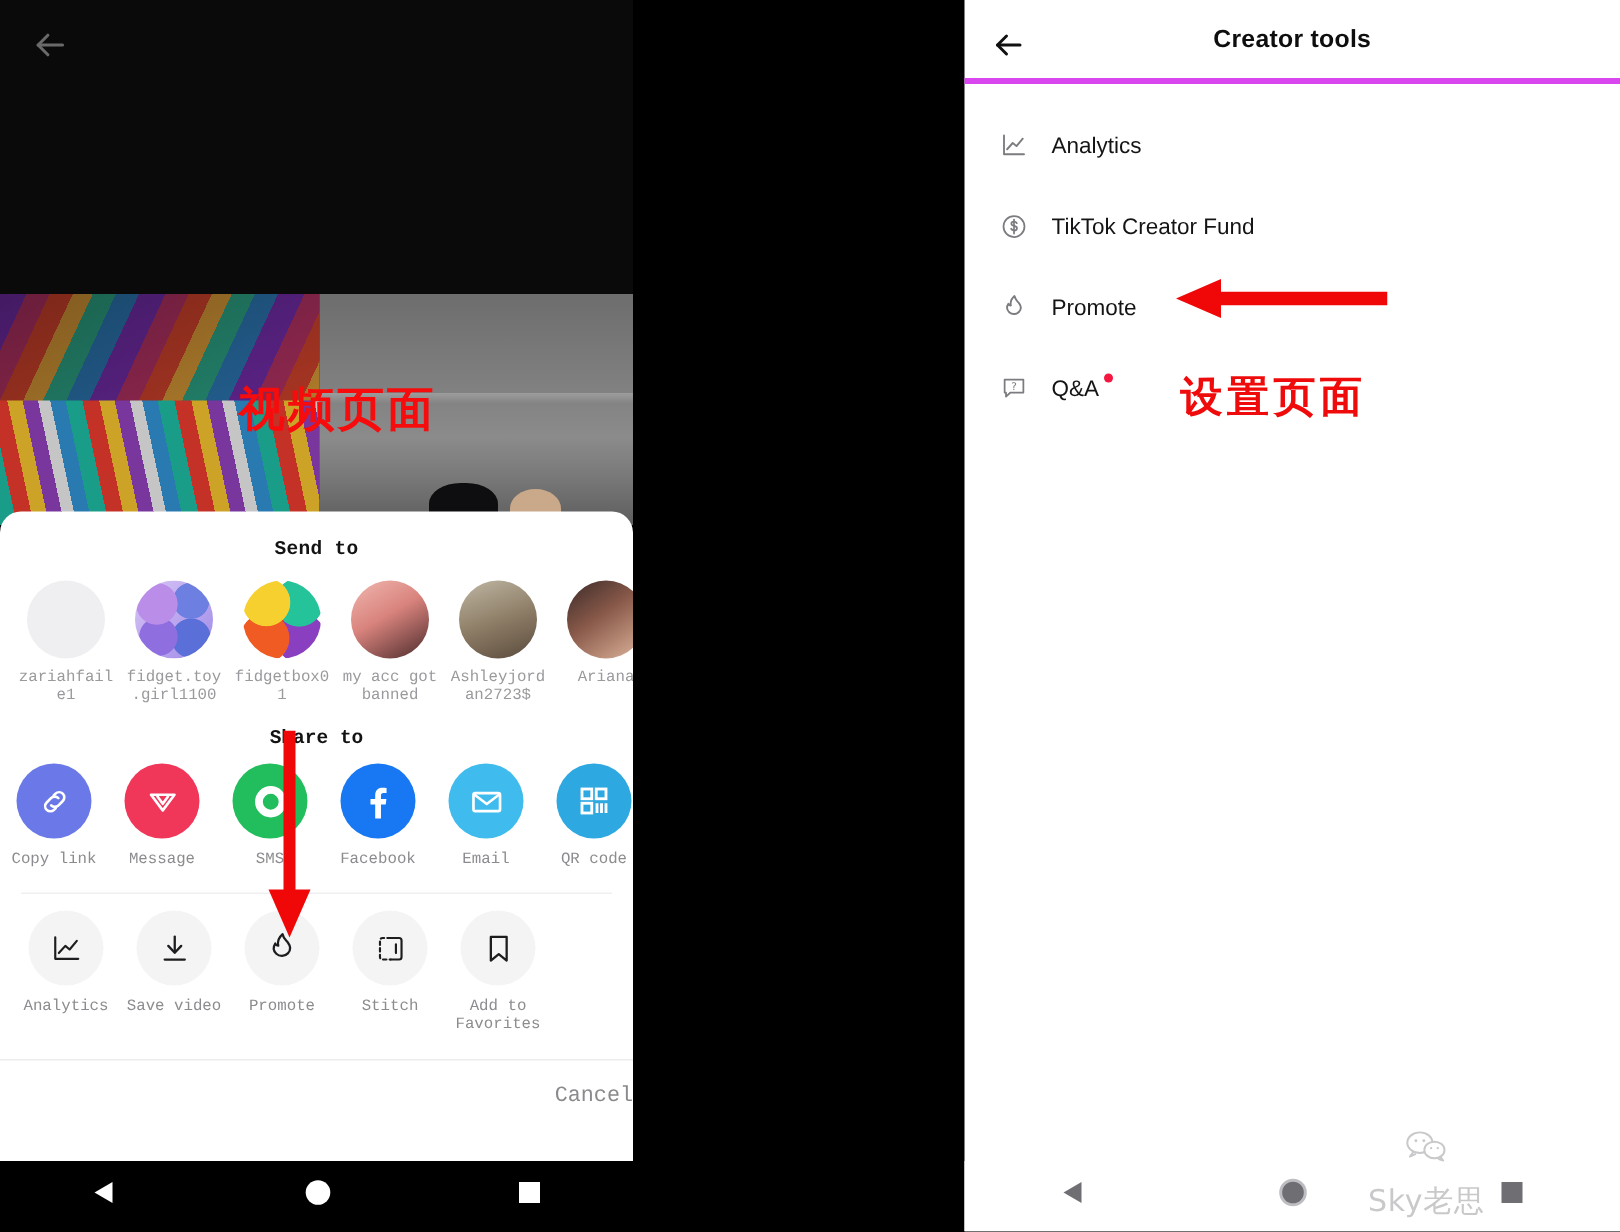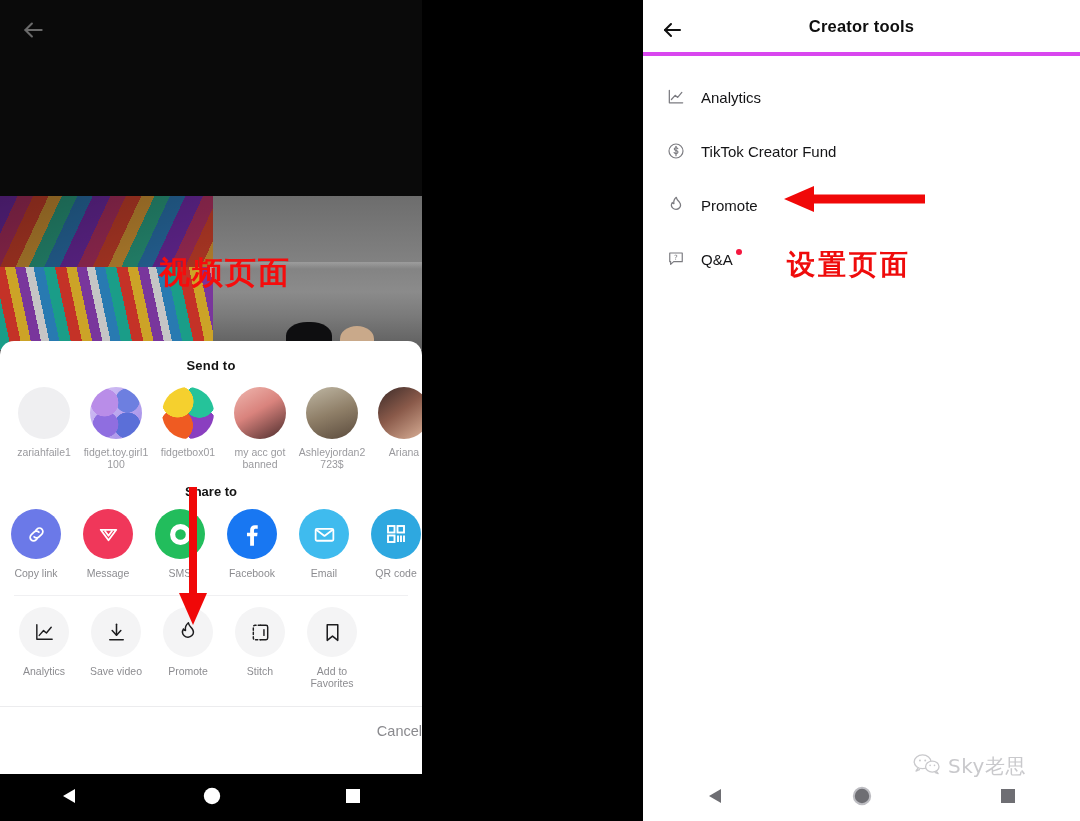--- a/index.html
+++ b/index.html
@@ -70,21 +70,21 @@
     display:flex; align-items:center; justify-content:center;
     color:#f60c0c; font-size:31px; font-weight:bold;
     letter-spacing:2px; pointer-events:none;
     font-family:"DejaVu Sans", sans-serif;
     margin-left:14px;
   }
 
   
   .share-sheet {
     position:absolute; left:0; bottom:47px; width:422px; top:341px;
-    background:#fff; border-radius:14px 14px 0 0; overflow:hidden;
+    background:#fff; border-radius:14px 14px 0 0; overflow:hidden;font-family:Liberation Mono, monospace;
   }
   .sheet-title {
     text-align:center; font-size:13px; font-weight:bold; color:#131313;
     padding-top:17px; letter-spacing:.2px;
   }
   .avatar-row { display:flex; padding:14px 8px 0 8px; gap:0; }
   .avatar-cell { width:72px; flex:0 0 72px; text-align:center; }
   .avatar { width:52px; height:52px; border-radius:50%; margin:0 auto; overflow:hidden; background:#efeff1; }
   .av-2 { background:
       radial-gradient(circle at 28% 30%, #b98de8 0 26%, transparent 27%),
@@ -173,20 +173,21 @@
   .cn-right {
     position:absolute; left:787px; top:246px;
     color:#ef0b0b; font-size:28px; font-weight:bold; letter-spacing:3px;
     font-family:"DejaVu Sans", sans-serif;
   }
   .watermark {
     position:absolute; left:912px; top:752px;
     display:flex; align-items:center; gap:6px;
     color:#c9c9cc; font-size:20px; letter-spacing:.5px;
     font-family:"DejaVu Sans", sans-serif;
+    flex-direction:column;
   }
 </style>
 </head>
 <body>
 
 <div class="stage">
 
   <div class="left-phone">
     <div class="left-topbar"></div>
 

